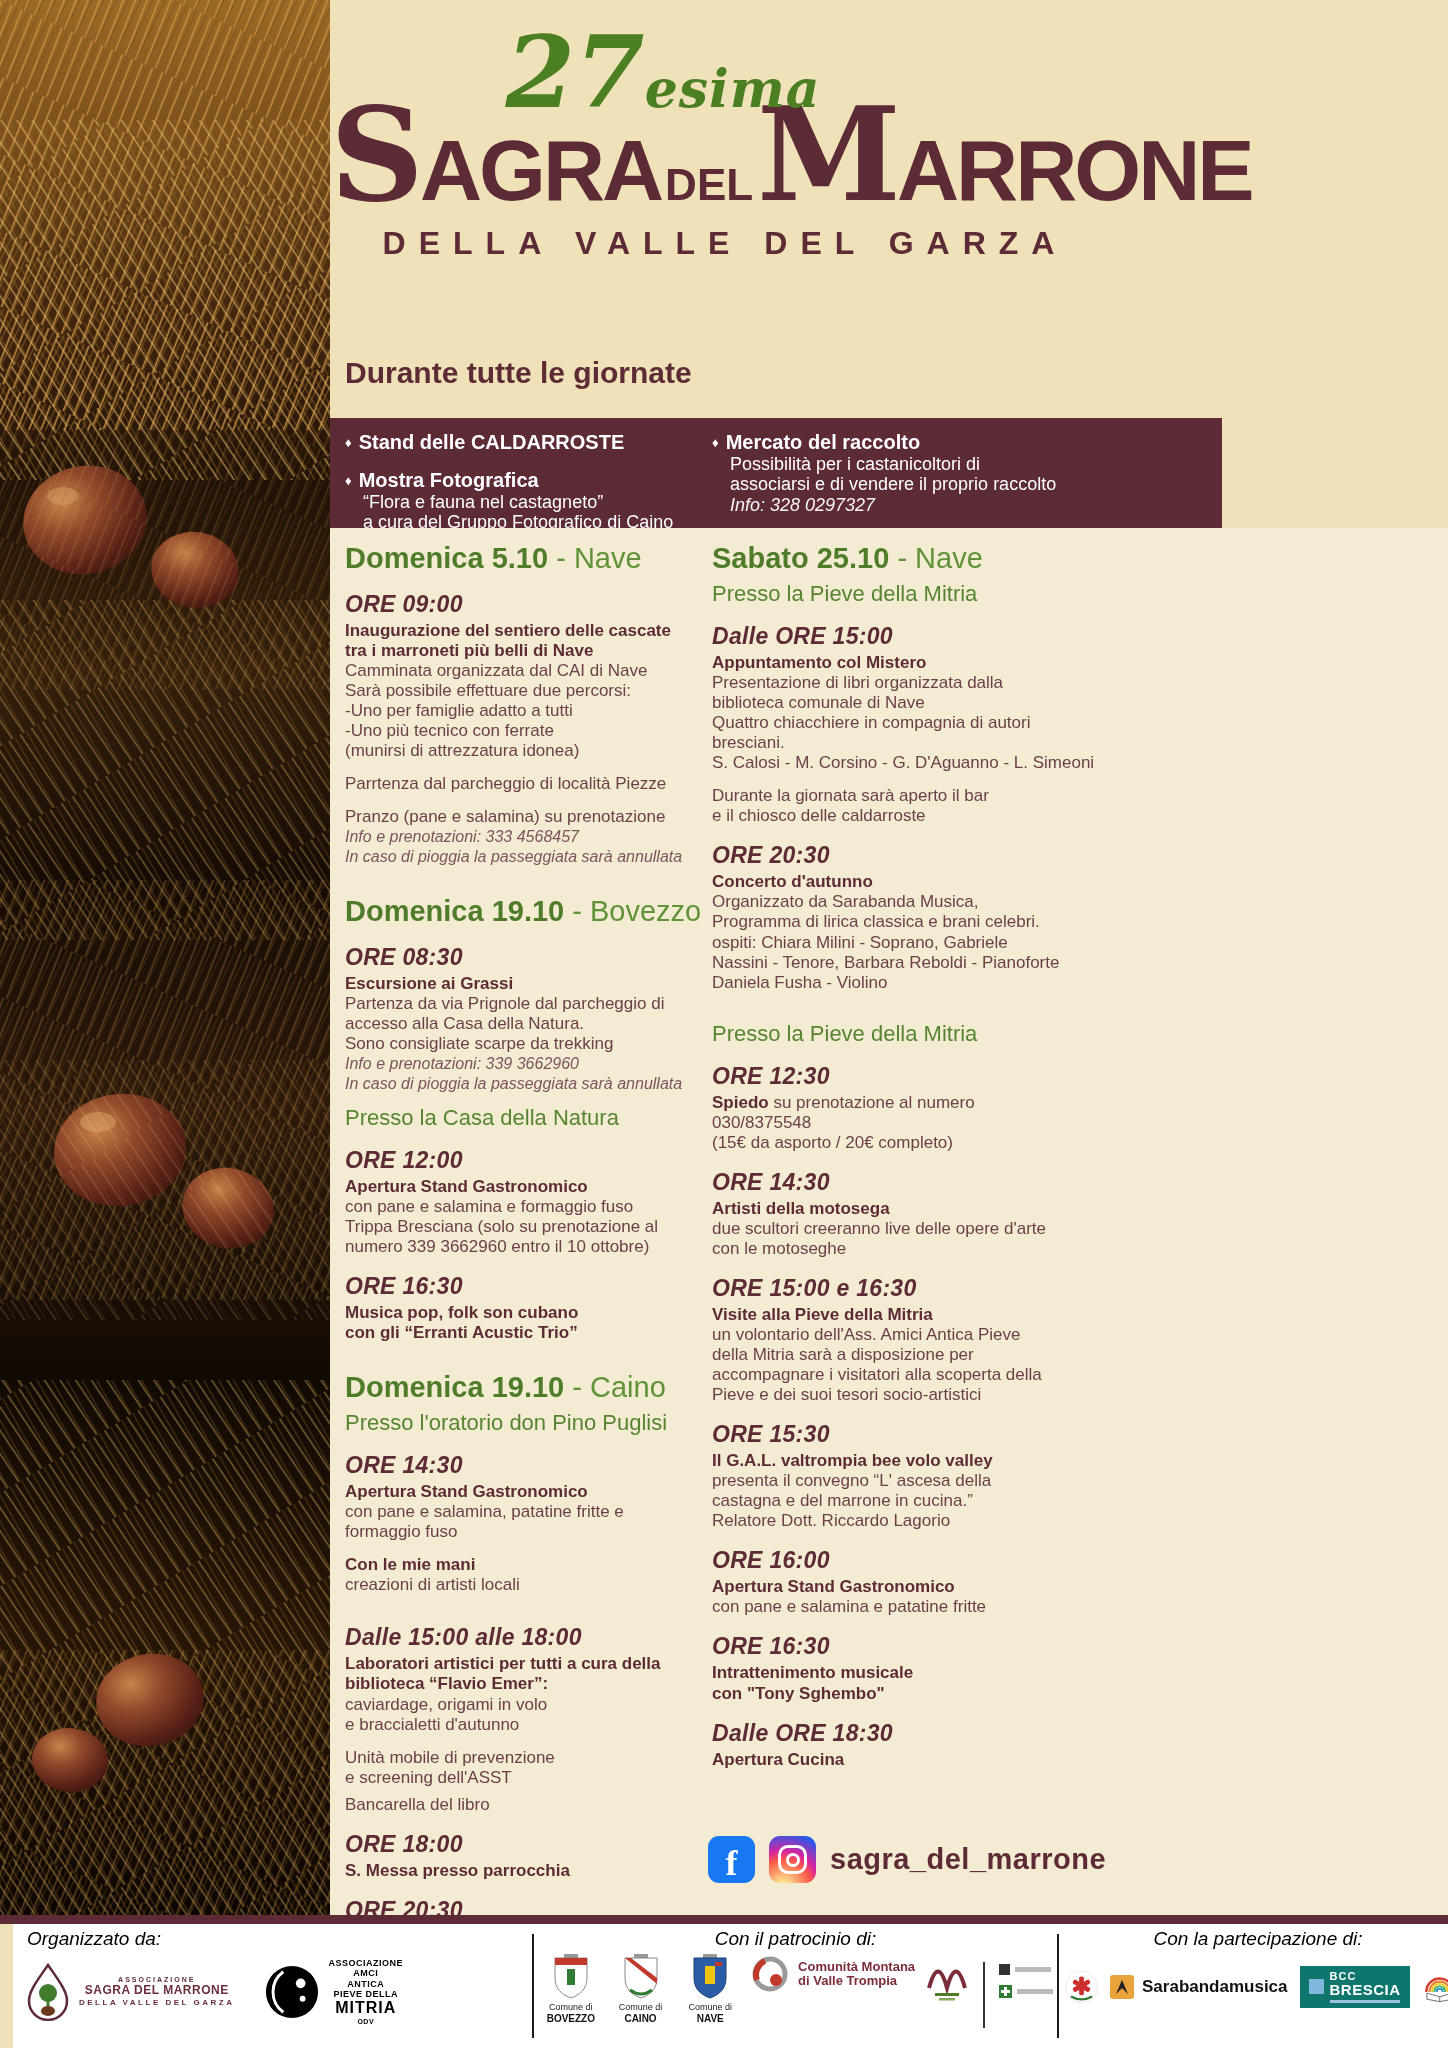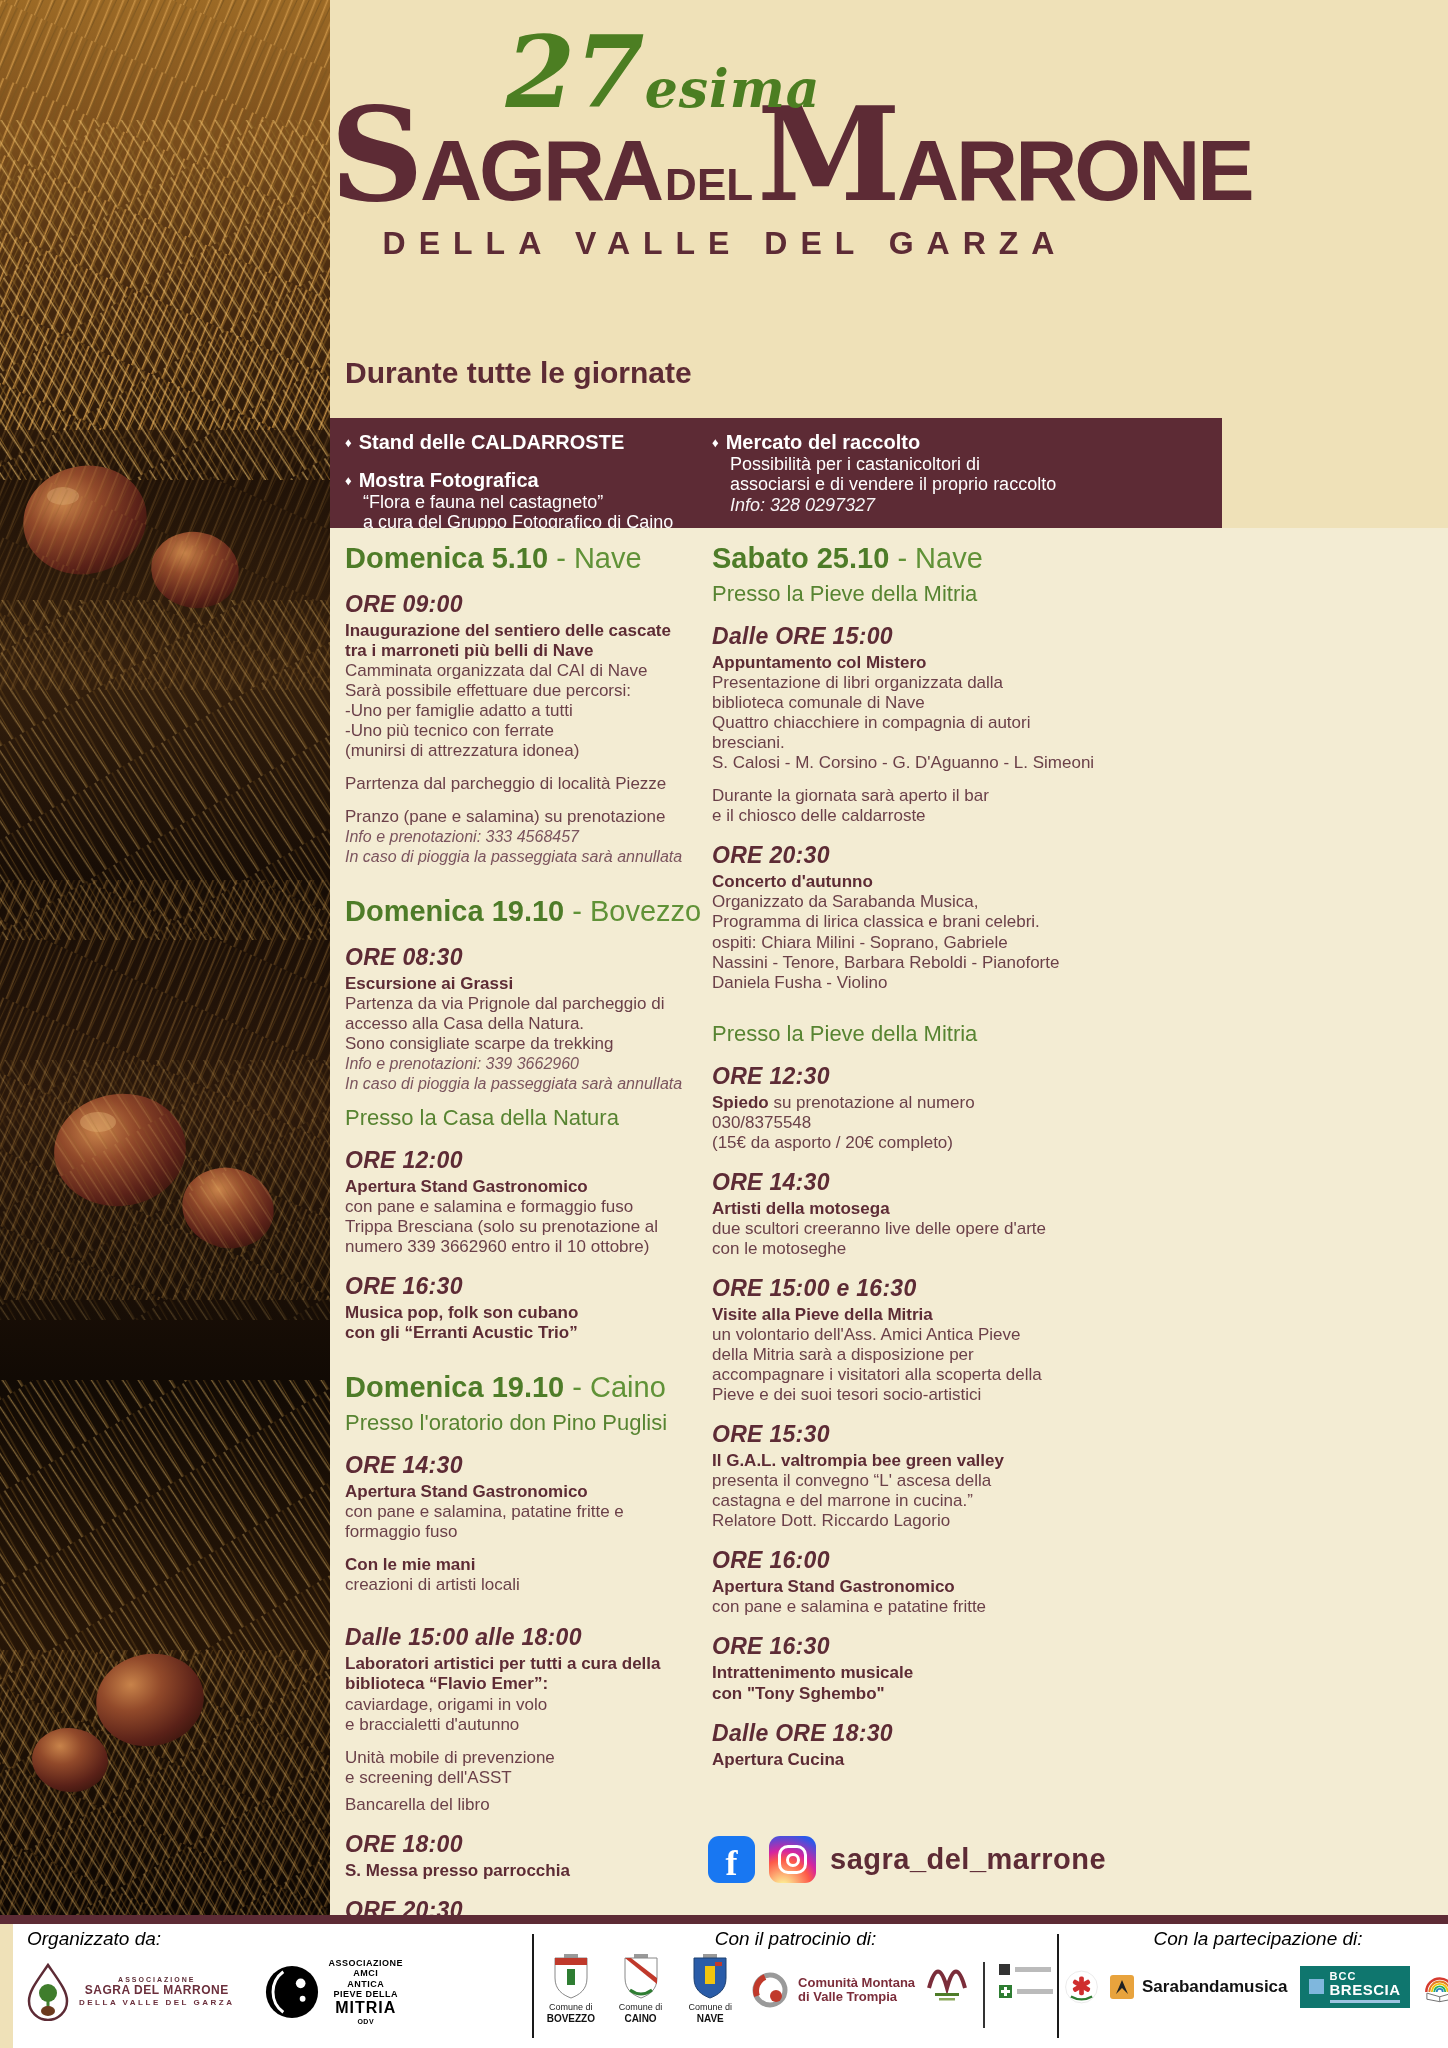--- a/index.html
+++ b/index.html
@@ -287,21 +287,21 @@
             <div class="l-bold">Artisti della motosega</div>
             <div class="l-normal">due scultori creeranno live delle opere d'arte</div>
             <div class="l-normal">con le motoseghe</div>
             <div class="l-time">ORE 15:00 e 16:30</div>
             <div class="l-bold">Visite alla Pieve della Mitria</div>
             <div class="l-normal">un volontario dell'Ass. Amici Antica Pieve</div>
             <div class="l-normal">della Mitria sarà a disposizione per</div>
             <div class="l-normal">accompagnare i visitatori alla scoperta della</div>
             <div class="l-normal">Pieve e dei suoi tesori socio-artistici</div>
             <div class="l-time">ORE 15:30</div>
-            <div class="l-bold">Il G.A.L. valtrompia bee green valley</div>
+            <div class="l-bold">Il G.A.L. valtrompia bee volo valley</div>
             <div class="l-normal">presenta il convegno “L' ascesa della</div>
             <div class="l-normal">castagna e del marrone in cucina.”</div>
             <div class="l-normal">Relatore Dott. Riccardo Lagorio</div>
             <div class="l-time">ORE 16:00</div>
             <div class="l-bold">Apertura Stand Gastronomico</div>
             <div class="l-normal">con pane e salamina e patatine fritte</div>
             <div class="l-time">ORE 16:30</div>
             <div class="l-bold">Intrattenimento musicale</div>
             <div class="l-bold">con "Tony Sghembo"</div>
             <div class="l-time">Dalle ORE 18:30</div>
@@ -383,21 +383,21 @@
       <div class="comune">
         <svg width="38" height="46" viewBox="0 0 38 46">
           <rect x="12" y="0" width="14" height="4" fill="#999"></rect>
           <path d="M3,4 h32 v20 c0,12 -8,17 -16,20 c-8,-3 -16,-8 -16,-20 z" fill="#2a5ca8" stroke="#1d4071"></path>
           <rect x="14" y="12" width="10" height="18" fill="#f1c40f"></rect>
           <rect x="24" y="8" width="7" height="4" fill="#c0392b"></rect>
         </svg>
         <span class="crest-cap1">Comune di</span>
         <span class="crest-cap2">NAVE</span>
       </div>
-      <div class="logo" style="margin-top:16px;">
+      <div class="logo" style="margin-top:0;">
         <svg width="40" height="40" viewBox="0 0 40 40">
           <circle cx="20" cy="20" r="15" fill="none" stroke="#9a9a9a" stroke-width="5"></circle>
           <path d="M7,26 a15,15 0 0 1 8,-19" stroke="#c0392b" stroke-width="6" fill="none"></path>
           <circle cx="26" cy="26" r="6" fill="#c0392b"></circle>
         </svg>
         <div class="stack" style="align-items:flex-start;">
           <span class="cm-text">Comunità Montana</span>
           <span class="cm-text">di Valle Trompia</span>
         </div>
       </div>

